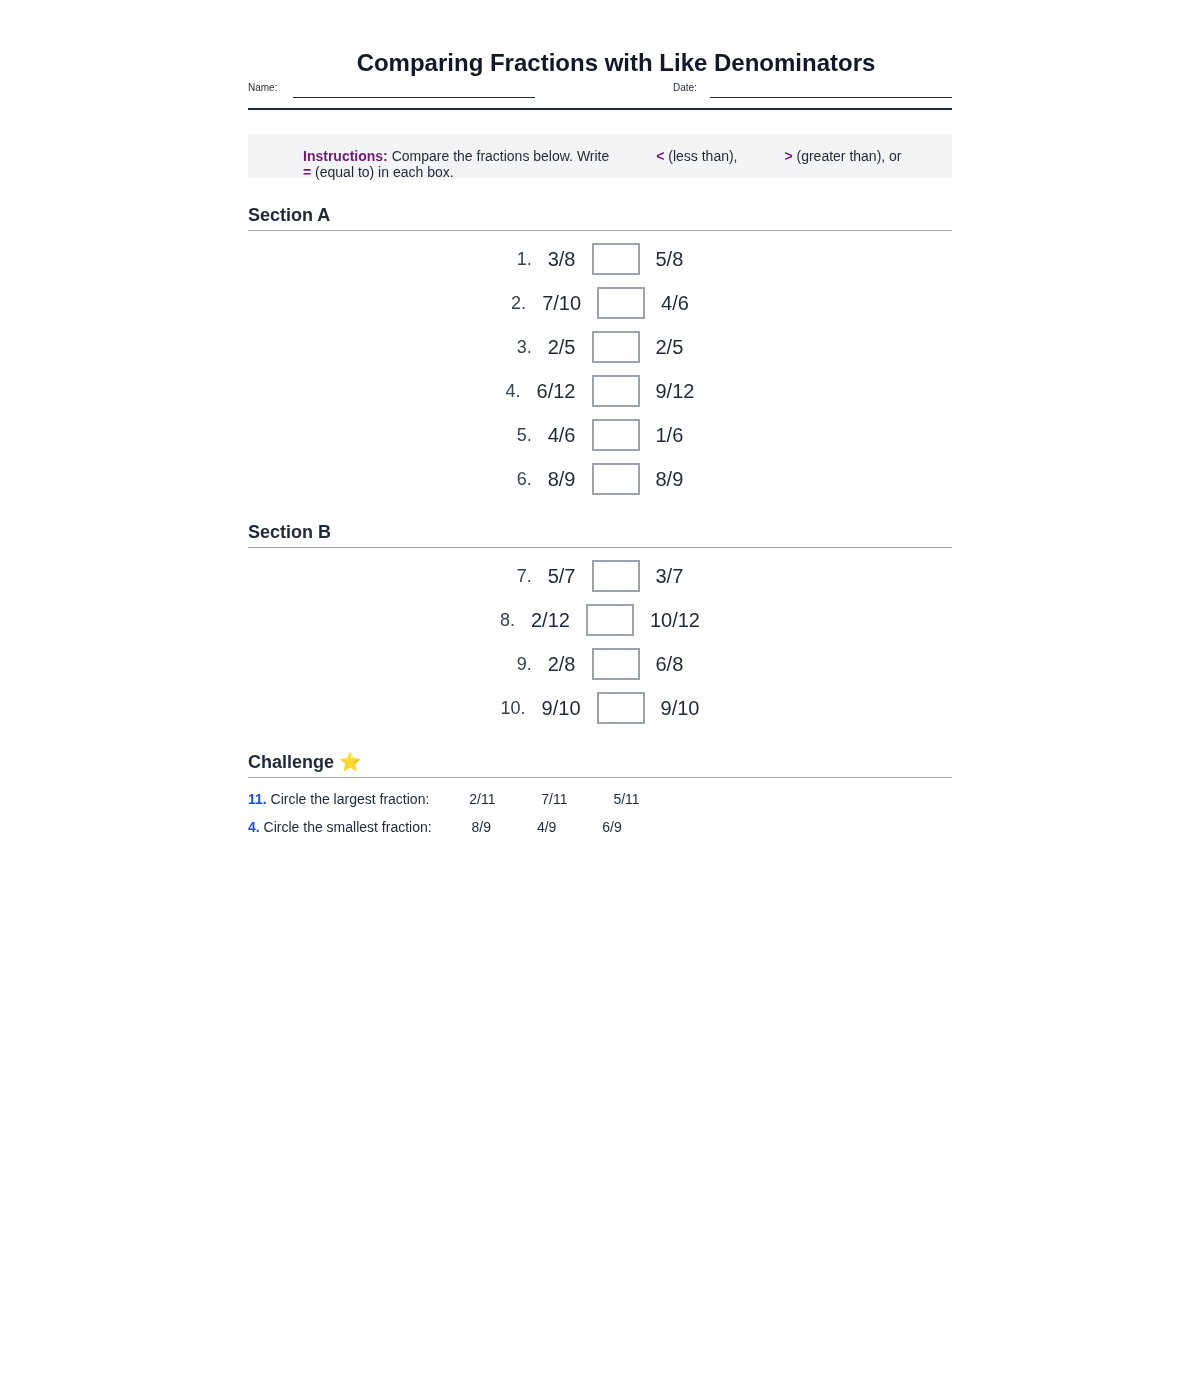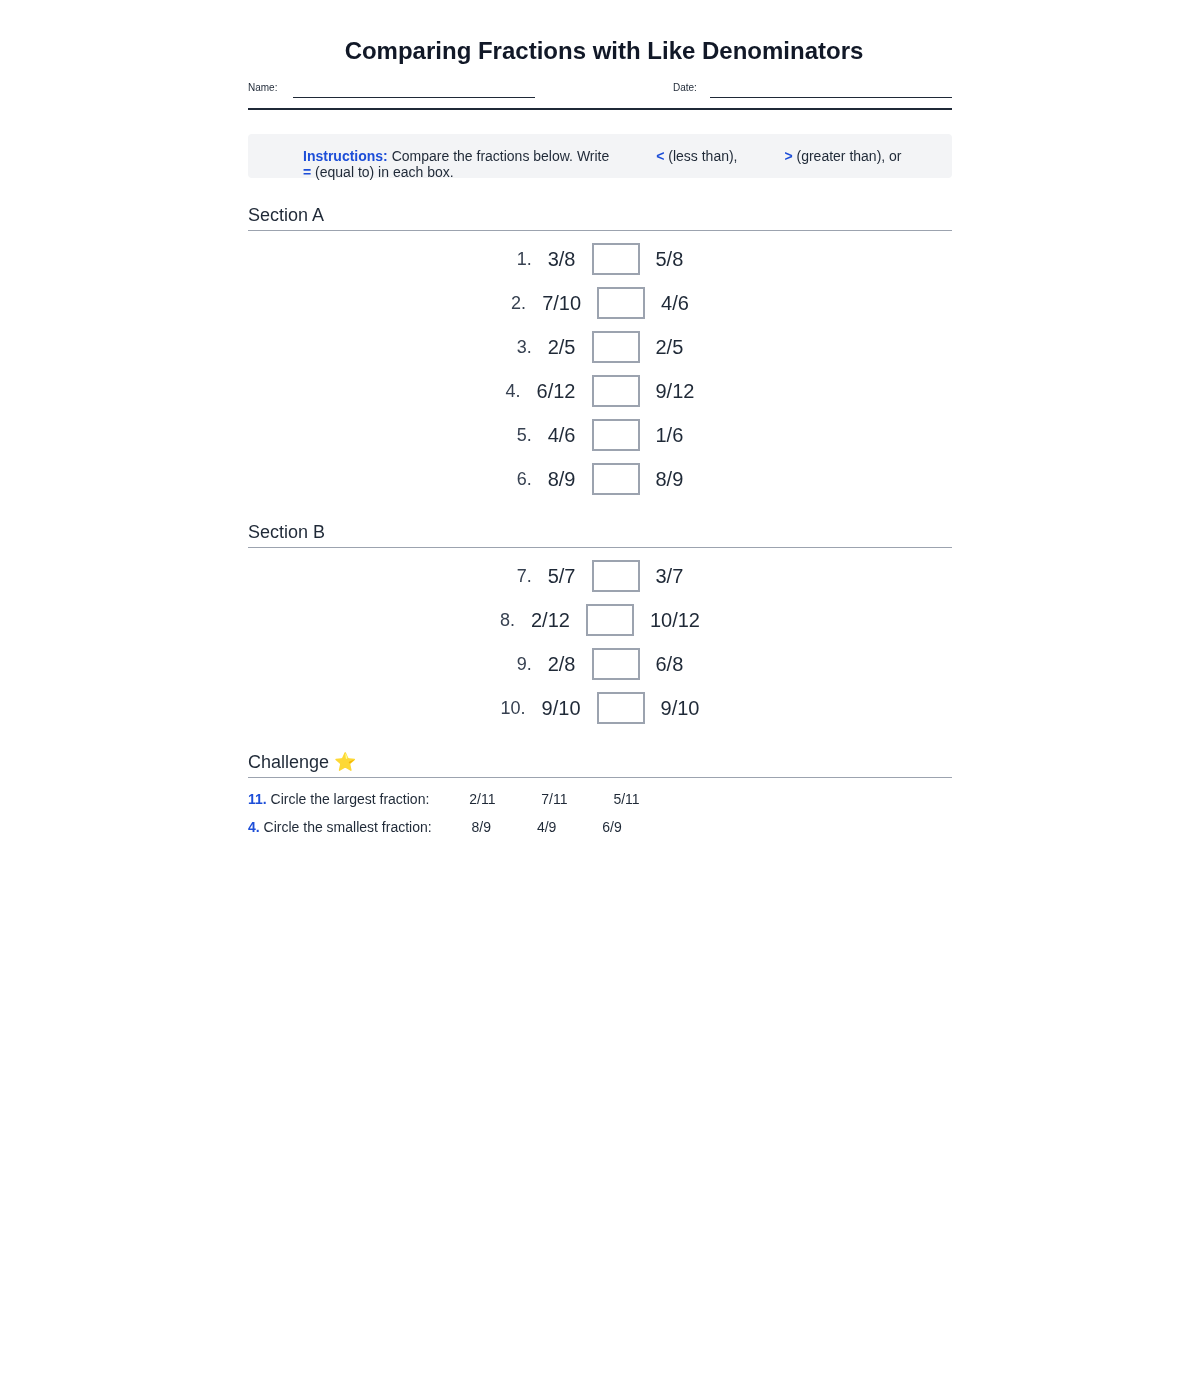--- a/index.html
+++ b/index.html
@@ -1,27 +1,27 @@
 <!DOCTYPE html>
 <html><head>
 <meta charset="utf-8">
 <style>
   html, body { margin: 0; padding: 0; background: #ffffff; }
   body { width: 1200px; height: 1400px; font-family: "Liberation Sans", sans-serif; color: #1f2937; }
   .page { position: absolute; left: 248px; top: 0; width: 704px; }
-  h1 { margin: 4px; position: absolute; top: 33px; left: 0; width: 704px; text-align: center; font-size: 24px; font-weight: bold; color: #111827; }
+  h1 { margin: 16px; position: absolute; top: 33px; left: 0; width: 704px; text-align: center; font-size: 24px; font-weight: bold; color: #111827; }
   .namerow { position: absolute; top: 80px; left: 0; width: 704px; height: 20px; font-size: 10px; color: #1f2937; }
   .nm { position: absolute; left: 0; top: 2px; }
   .nm-line { position: absolute; left: 45px; top: 0; width: 242px; height: 17px; border-bottom: 1px solid #1f2937; }
   .dt { position: absolute; left: 425px; top: 2px; text-align: center; }
   .dt-line { position: absolute; left: 462px; top: 0; width: 242px; height: 17px; border-bottom: 1px solid #1f2937; }
   .hr-thick { position: absolute; top: 108px; left: 0; width: 704px; height: 2px; background: #1f2937; }
   .instr { position: absolute; top: 134px; left: 0; width: 704px; height: 44px; background: #f3f4f6; border-radius: 4px; box-sizing: border-box; padding: 14px 12px; font-size: 14px; color: #1f2937; }
-  .instr b { color: #1d4ed8; padding-left: 43px; }
-  .section-title { position: absolute; left: 0; width: 704px; font-size: 18px; font-weight: normal; color: #1f2937; border-bottom: 1px solid #9ca3af; padding-bottom: 4px; }
+  .instr b { color: #701a75; padding-left: 43px; }
+  .section-title { position: absolute; left: 0; width: 704px; font-size: 18px; font-weight: bold; color: #1f2937; border-bottom: 1px solid #9ca3af; padding-bottom: 4px; }
   .row { position: absolute; left: 0; width: 704px; height: 32px; display: flex; justify-content: center; align-items: center; font-size: 20px; color: #1f2937; }
   .row .num { font-size: 18px; color: #374151; margin-right: 16px; }
   .row .frac { }
   .row .box { width: 44px; height: 28px; border: 2px solid #9ca3af; margin: 0 16px; }
   .challenge { position: absolute; left: 0; font-size: 14px; color: #1f2937; white-space: nowrap; }
   .challenge b { color: #1d4ed8; }
   .challenge .opt { margin-left: 36px; margin-right: 6px; }
   .star { color: #f5c518; font-size: 18px; }
 </style>
 </head>

